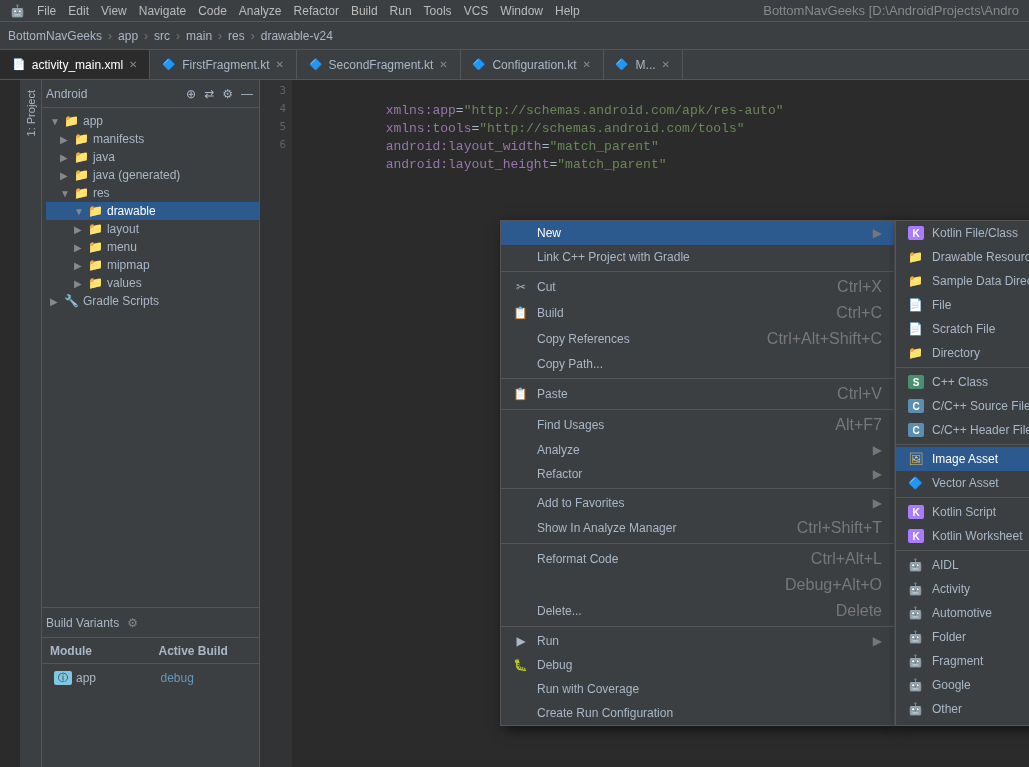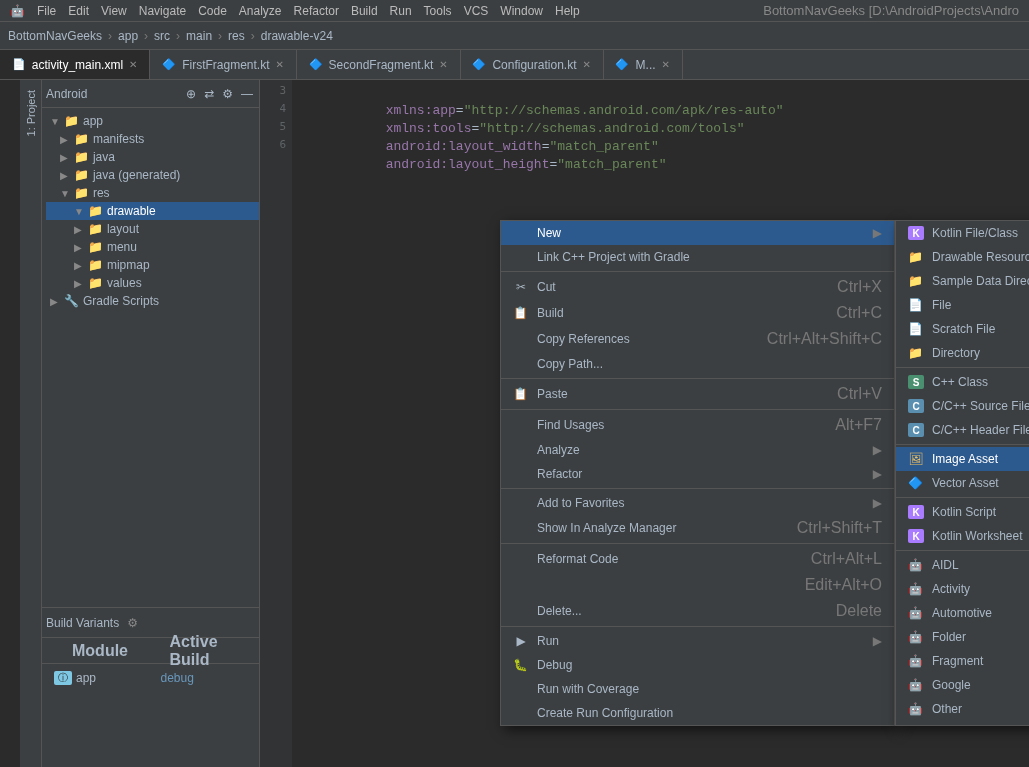--- a/index.html
+++ b/index.html
@@ -169,23 +169,23 @@
       gap: 8px;
       font-size: 12px;
     }
     .build-variants-header .gear { color: #888; cursor: pointer; }
     .bv-table { width: 100%; }
     .bv-table-header {
       display: flex;
       height: 26px;
       align-items: center;
       border-bottom: 1px solid #555;
-      font-size: 16px;
+      font-size: 12px;
       font-weight: bold;
-      padding-left: 44px;
+      padding-left: 22px;
     }
     .bv-col-module { flex: 1; padding-left: 8px; }
     .bv-col-build { flex: 1; padding-left: 8px; }
     .bv-table-row {
       display: flex;
       height: 28px;
       align-items: center;
       padding-left: 26px;
     }
     .bv-cell-module { flex: 1; display: flex; align-items: center; gap: 4px; padding-left: 8px; }
@@ -587,21 +587,21 @@
         <div class="menu-separator"></div>
 
         <div class="menu-item">
           <span class="menu-item-icon"></span>
           <span class="label">Reformat Code</span>
           <span class="shortcut">Ctrl+Alt+L</span>
         </div>
 
         <div class="menu-item">
           <span class="menu-item-icon"></span>
-          <span class="shortcut">Edit+Alt+O</span>
+          <span class="shortcut">Debug+Alt+O</span>
         </div>
 
         <div class="menu-item">
           <span class="menu-item-icon"></span>
           <span class="label">Delete...</span>
           <span class="shortcut">Delete</span>
         </div>
 
         <div class="menu-separator"></div>
 

